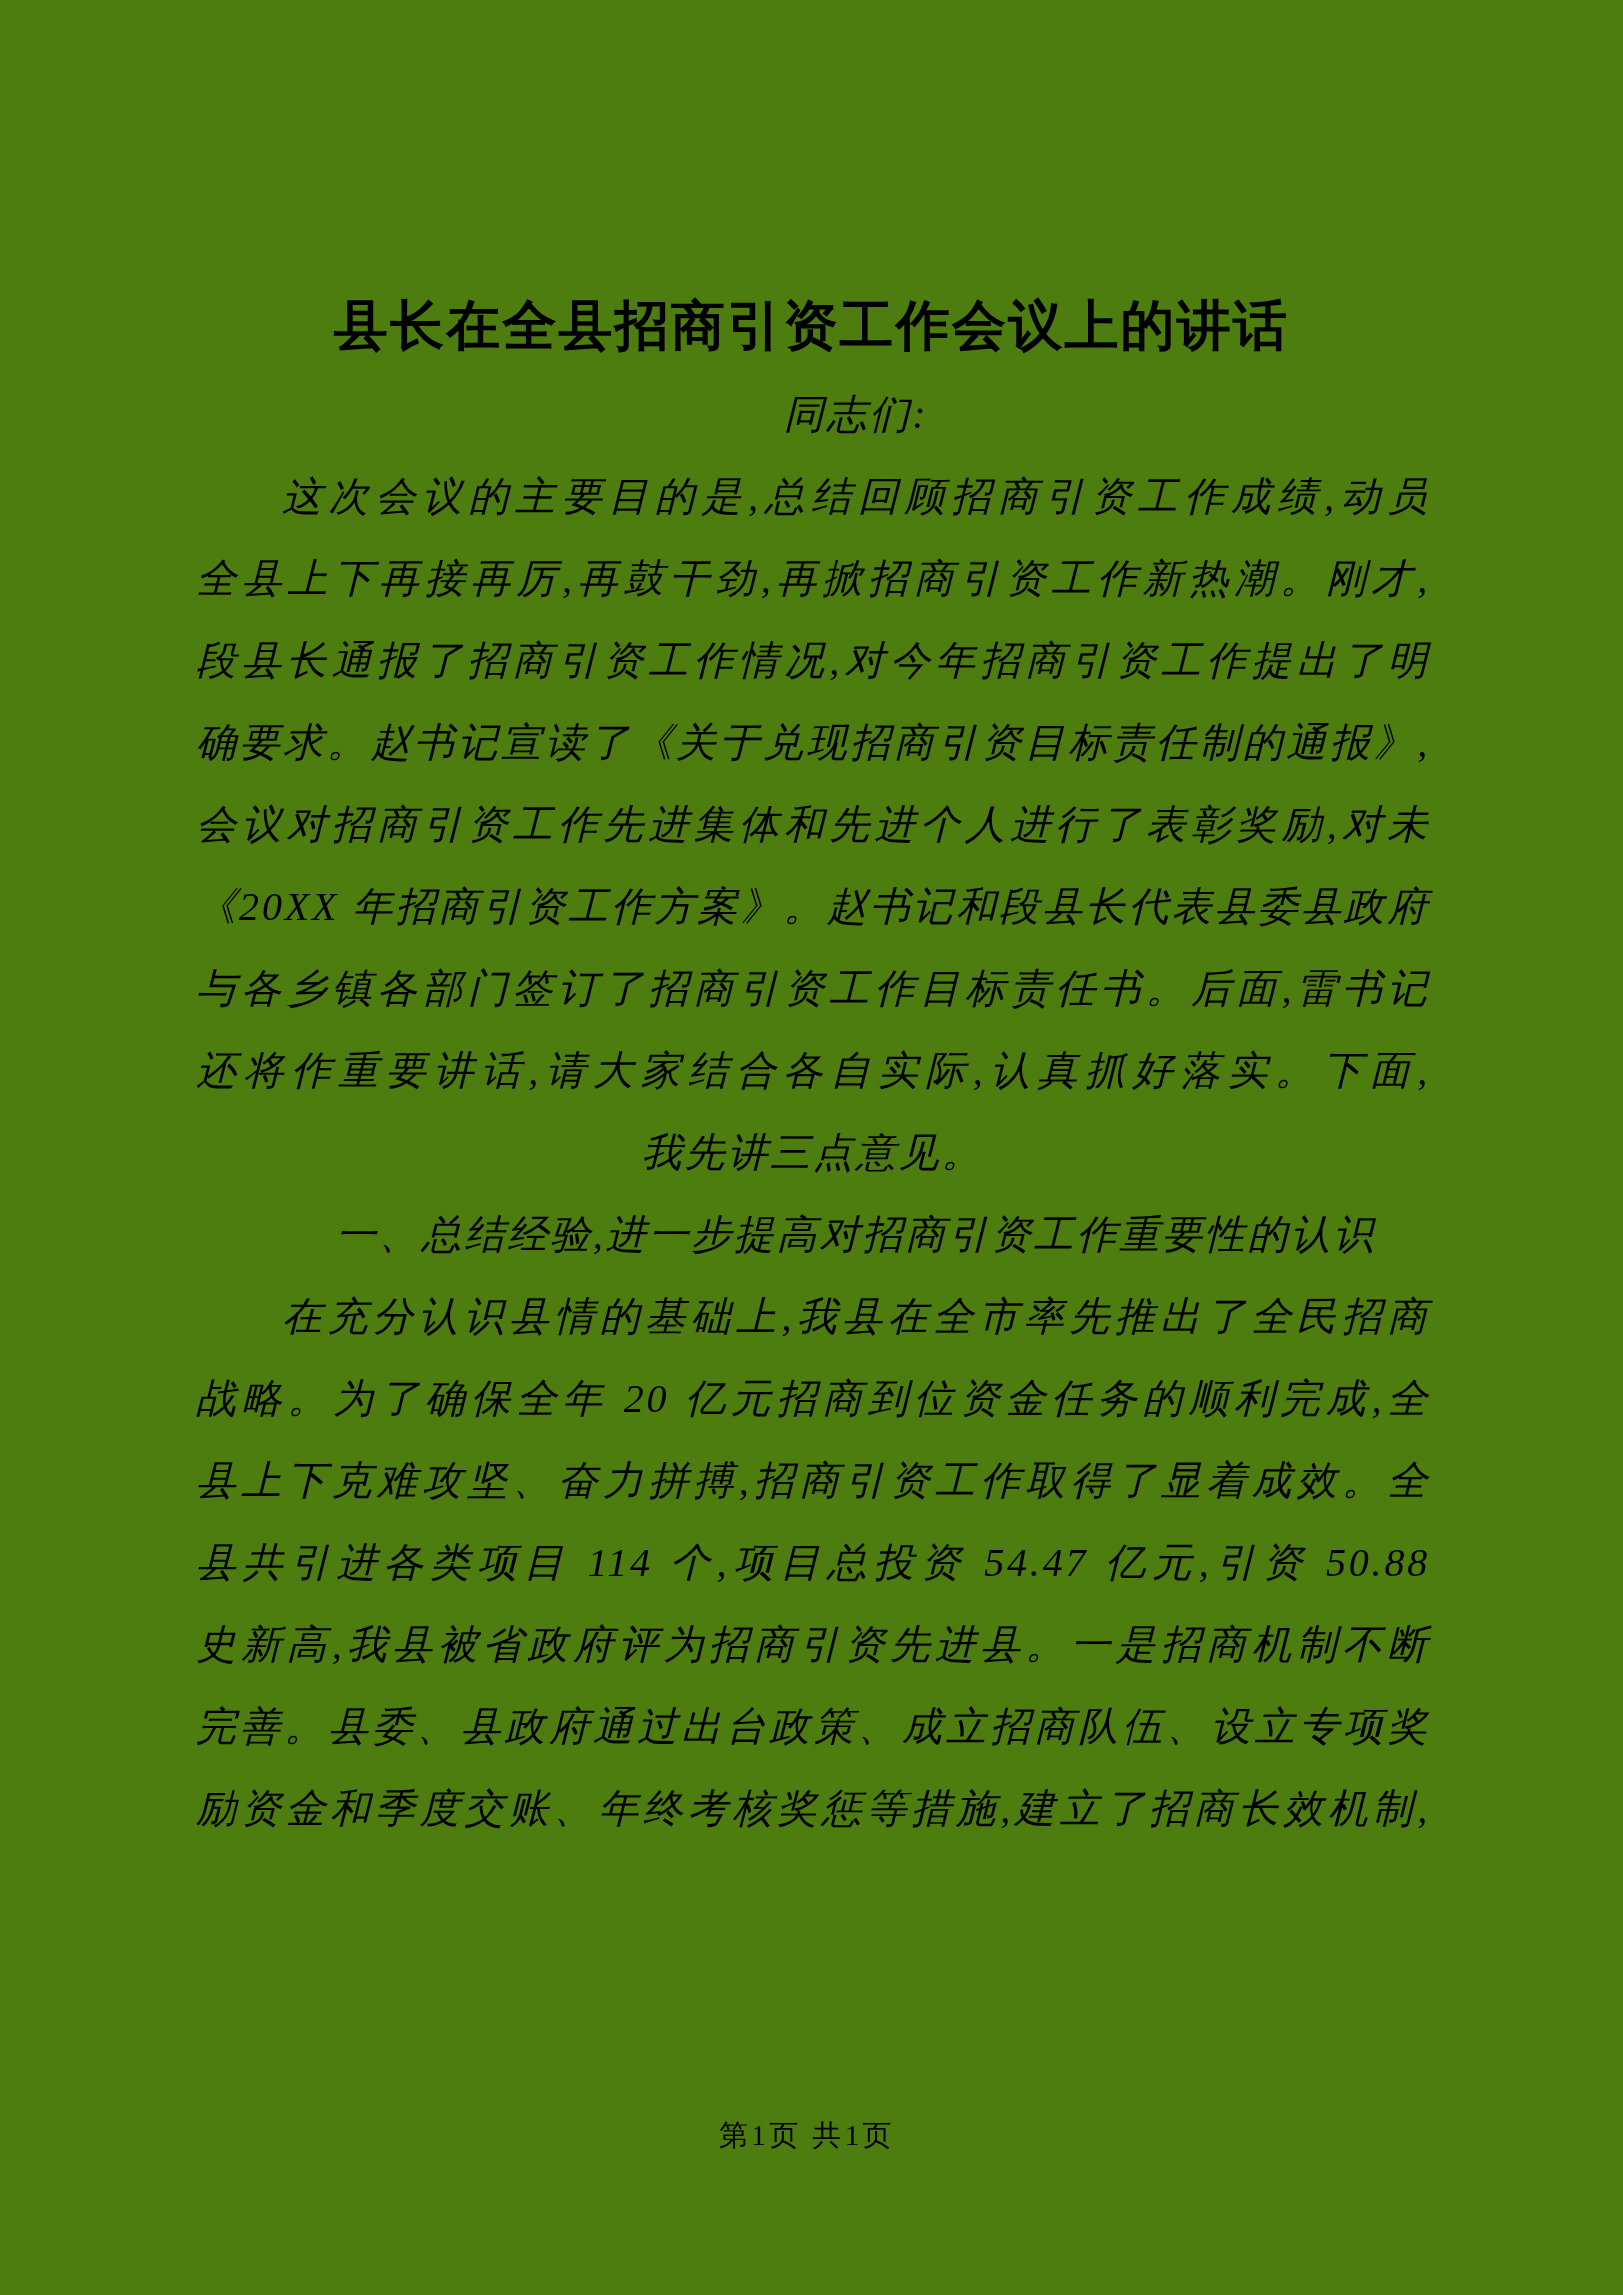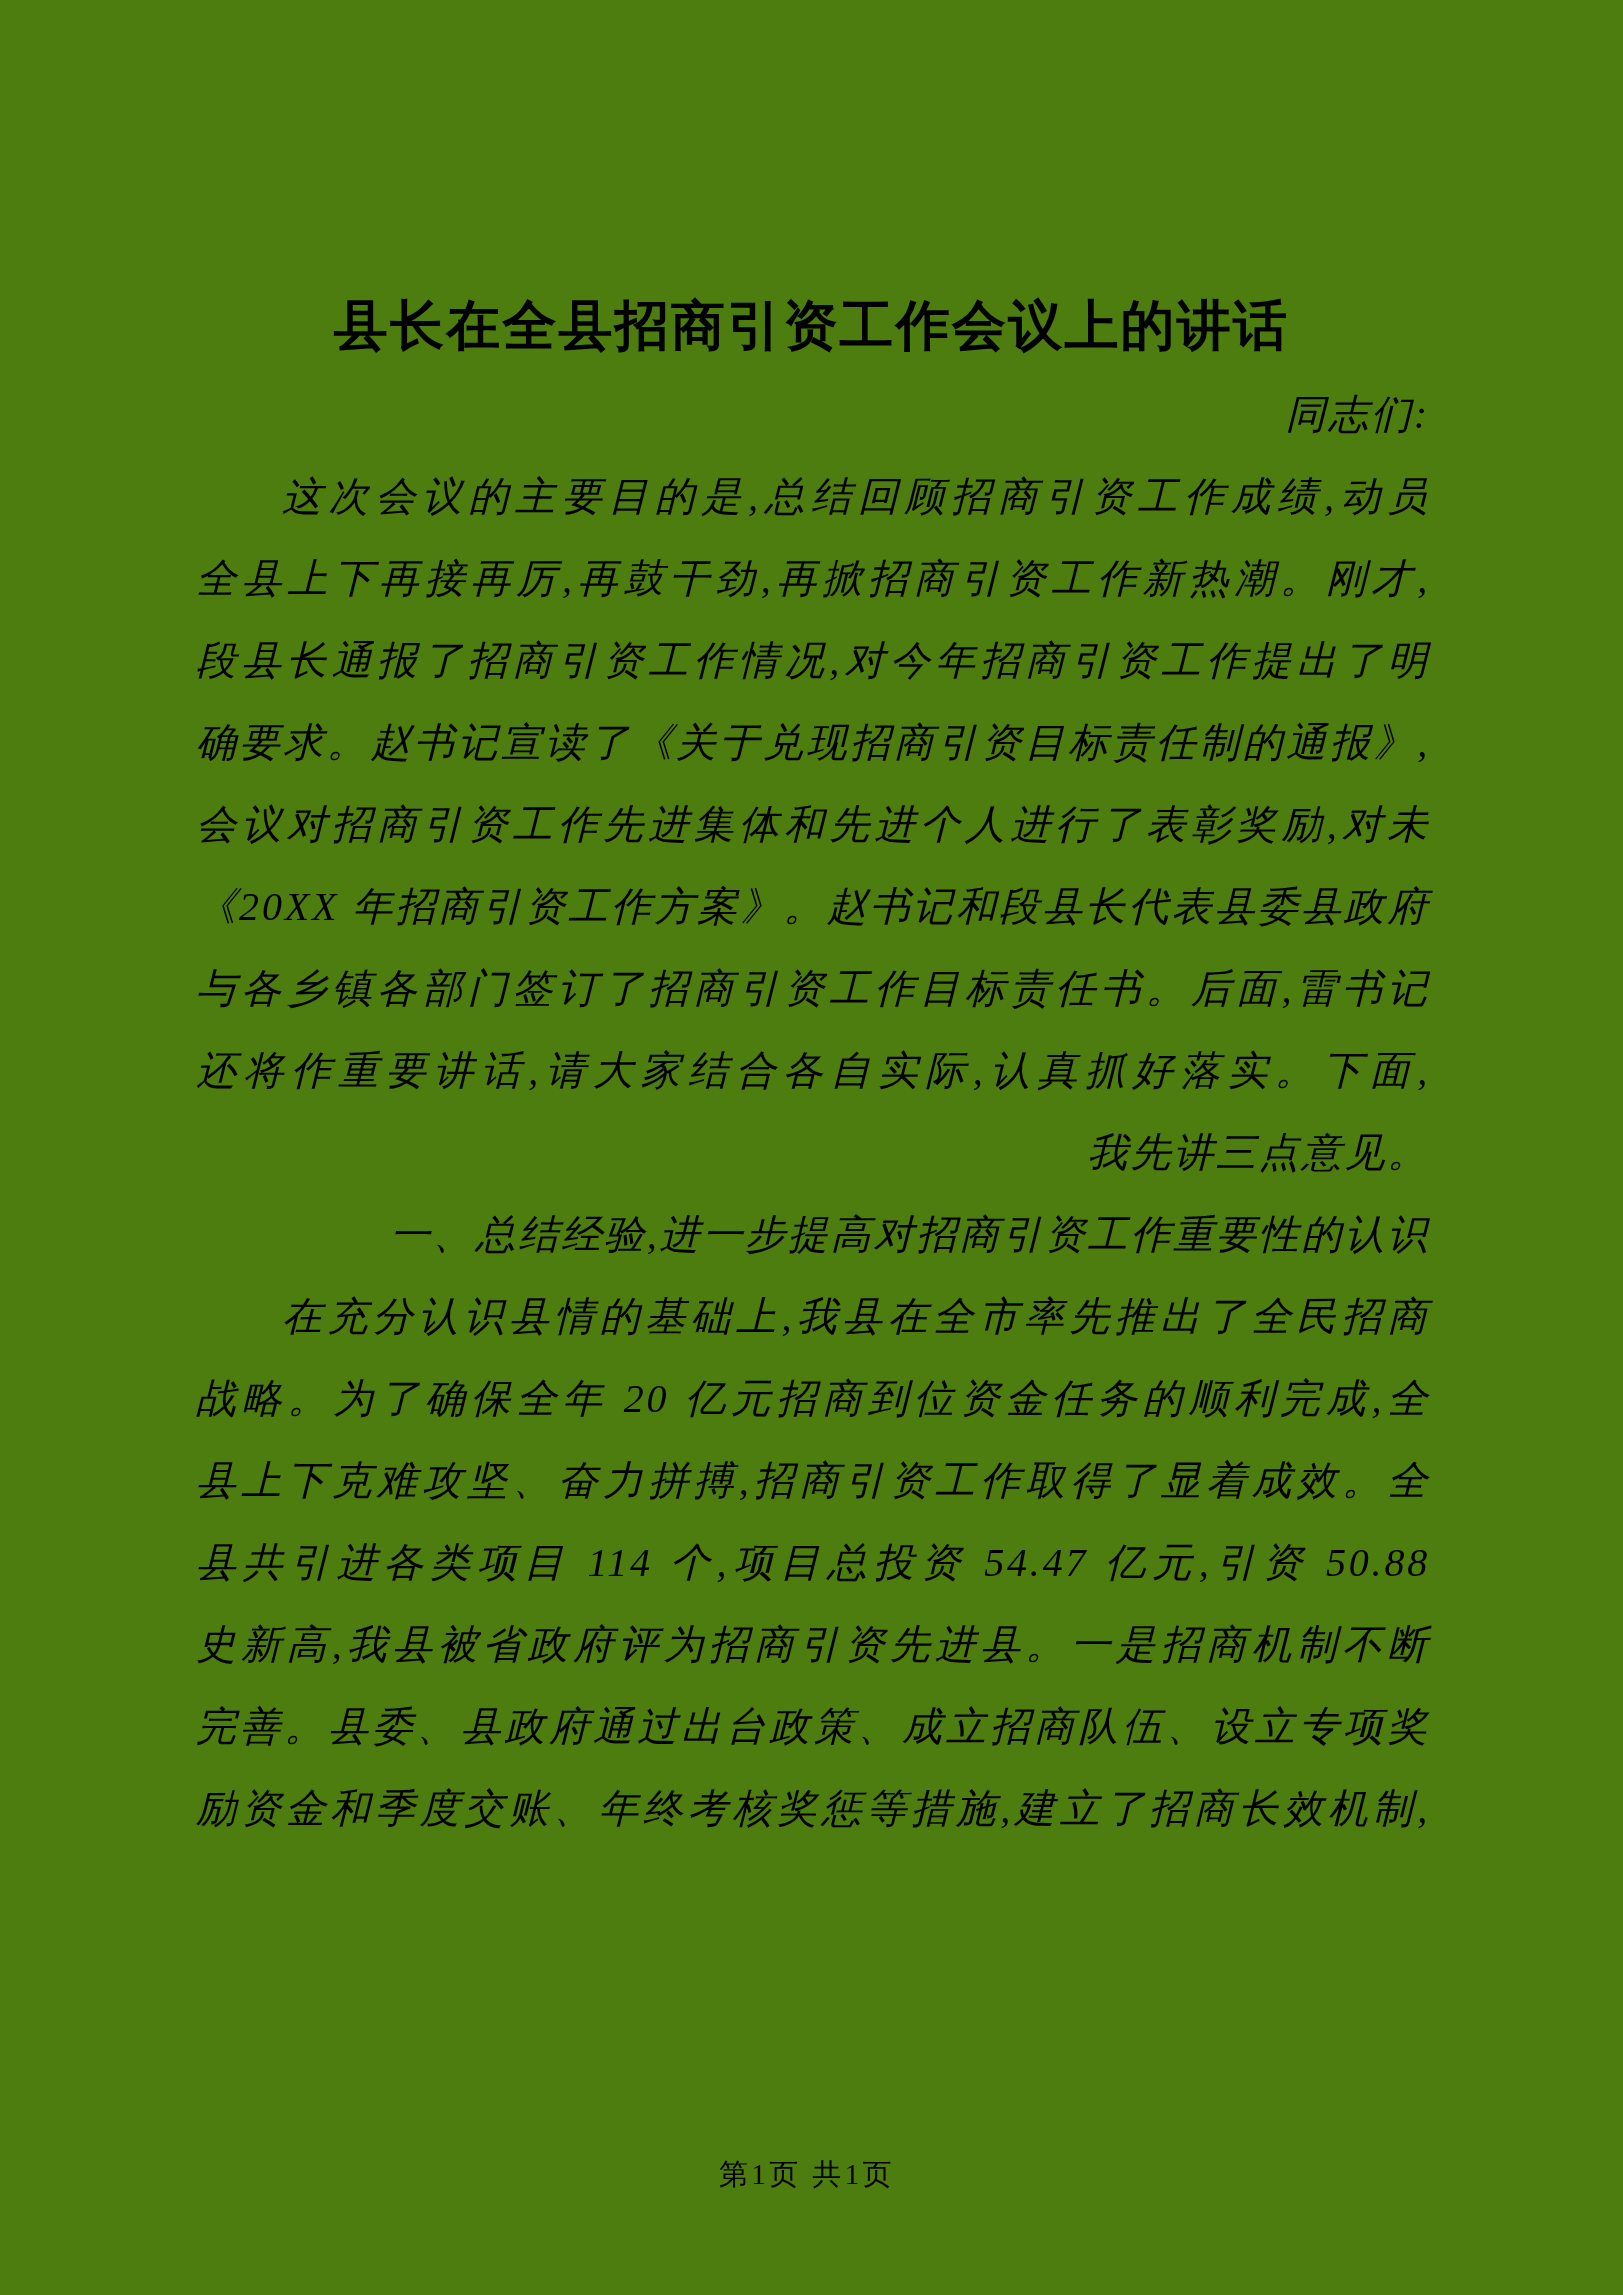--- a/index.html
+++ b/index.html
@@ -35,21 +35,21 @@
     top: 374px;
     left: 196px;
     right: 193px;
   }
   .line {
     height: 82px;
     line-height: 82px;
     font-size: 40px;
     font-style: italic;
     letter-spacing: 2.8px;
-    text-align: right;
+    text-align: center;
     white-space: nowrap;
     overflow: visible;
   }
   .l-just {
     white-space: normal;
     text-align: justify;
     text-align-last: justify;
   }
   .l-indent {
     text-indent: 2.15em;
@@ -57,21 +57,20 @@
   .doc-footer {
     position: absolute;
     top: 2115px;
     left: 0;
     right: 9px;
     text-align: center;
     font-style: normal;
     font-size: 29px;
     line-height: 40px;
     letter-spacing: 3.4px;
-    margin-top: 39px;
   }
 </style>
 </head>
 <body>
 
 <div class="page">
 
   <div class="doc-title">县长在全县招商引资工作会议上的讲话</div>
 
   <div class="doc-body">

